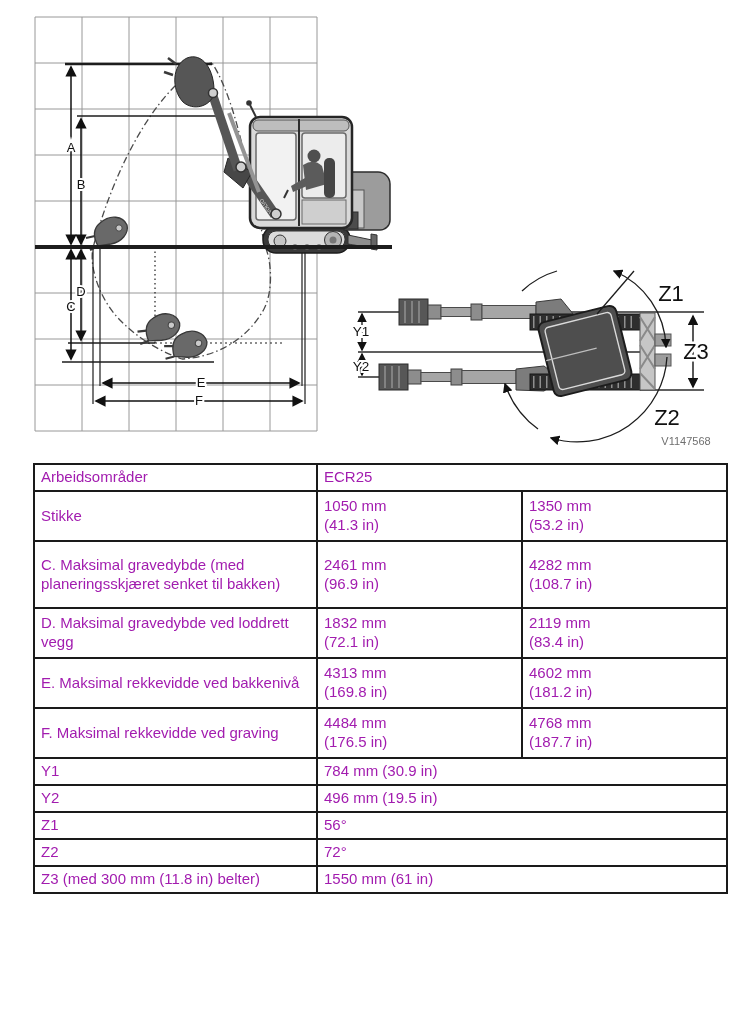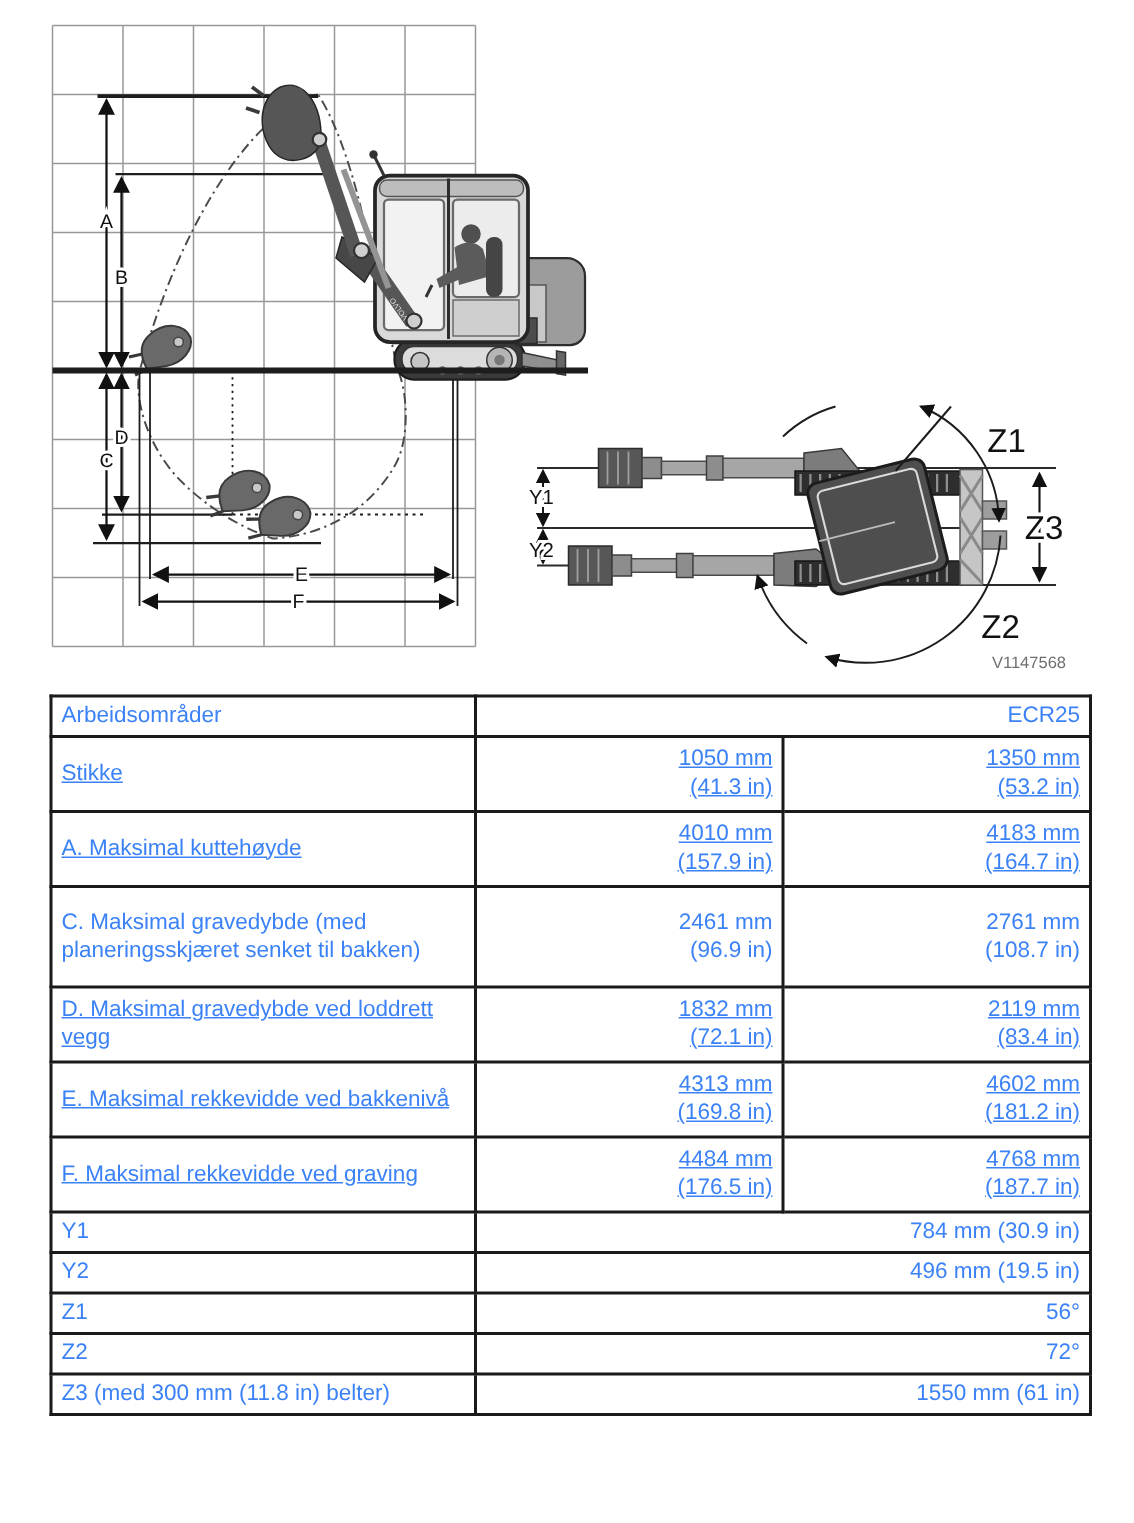--- a/index.html
+++ b/index.html
@@ -5,24 +5,24 @@
   html,body{margin:0;padding:0;background:#fff;}
   .page{position:relative;width:756px;height:1015px;background:#ffffff;overflow:hidden;
         font-family:"Liberation Sans","DejaVu Sans",sans-serif;color:#1a1a1a;}
   .diagrams{position:absolute;left:0;top:0;}
   svg text{font-family:"Liberation Sans","DejaVu Sans",sans-serif;}
   .lbl{paint-order:stroke;stroke:#ffffff;stroke-width:4px;fill:#111;font-size:13px;text-anchor:middle;}
   .lblY{paint-order:stroke;stroke:#ffffff;stroke-width:4px;fill:#111;font-size:13.5px;text-anchor:middle;}
   .lblZ{paint-order:stroke;stroke:#ffffff;stroke-width:5px;fill:#111;font-size:22px;text-anchor:middle;}
   .figcode{fill:#6f6f6f;font-size:11px;text-anchor:middle;}
   table.spec{position:absolute;left:33px;top:463px;width:693px;border-collapse:collapse;
-             table-layout:fixed;font-size:15px;line-height:1.26;color:#3b82f6;}
+             table-layout:fixed;font-size:15px;line-height:1.26;color:#a21caf;}
   table.spec td{border:2px solid #1a1a1a;padding:1px 6px;vertical-align:middle;overflow:hidden;}
-  td.val{text-align:right;padding:1px 2px;}
-  tr.h27{height:27px;} tr.h50{height:50px;text-decoration:underline;} tr.h67{height:67px;padding-left:36px;}
+  td.val{text-align:left;padding:1px 2px;}
+  tr.h27{height:27px;} tr.h50{height:50px;} tr.h67{height:67px;padding-left:36px;}
 </style>
 </head>
 <body>
 
 <div class="page">
 
 <svg class="diagrams" width="756" height="460" viewBox="0 0 756 460">
   <defs>
     <marker id="ah" viewBox="0 0 10 10" refX="8.5" refY="5" markerWidth="7.5" markerHeight="7.5" orient="auto-start-reverse">
       <path d="M0,0 L10,5 L0,10 Z" fill="#111"></path>
@@ -195,39 +195,28 @@
       <td>Stikke</td>
       <td class="val">
         <div>1050 mm</div>
             <div>(41.3 in)</div>
           </td>
       <td class="val">
         <div>1350 mm</div>
             <div>(53.2 in)</div>
           </td>
     </tr>
-    <tr class="h50">
-      <td>A. Maksimal kuttehøyde</td>
-      <td class="val">
-        <div>4010 mm</div>
-            <div>(157.9 in)</div>
-          </td>
-      <td class="val">
-        <div>4183 mm</div>
-            <div>(164.7 in)</div>
-          </td>
-    </tr>
     <tr class="h67">
       <td>C. Maksimal gravedybde (med planeringsskjæret senket til bakken)</td>
       <td class="val">
         <div>2461 mm</div>
             <div>(96.9 in)</div>
           </td>
       <td class="val">
-        <div>2761 mm</div>
+        <div>4282 mm</div>
             <div>(108.7 in)</div>
           </td>
     </tr>
     <tr class="h50">
       <td>D. Maksimal gravedybde ved loddrett vegg</td>
       <td class="val">
         <div>1832 mm</div>
             <div>(72.1 in)</div>
           </td>
       <td class="val">

